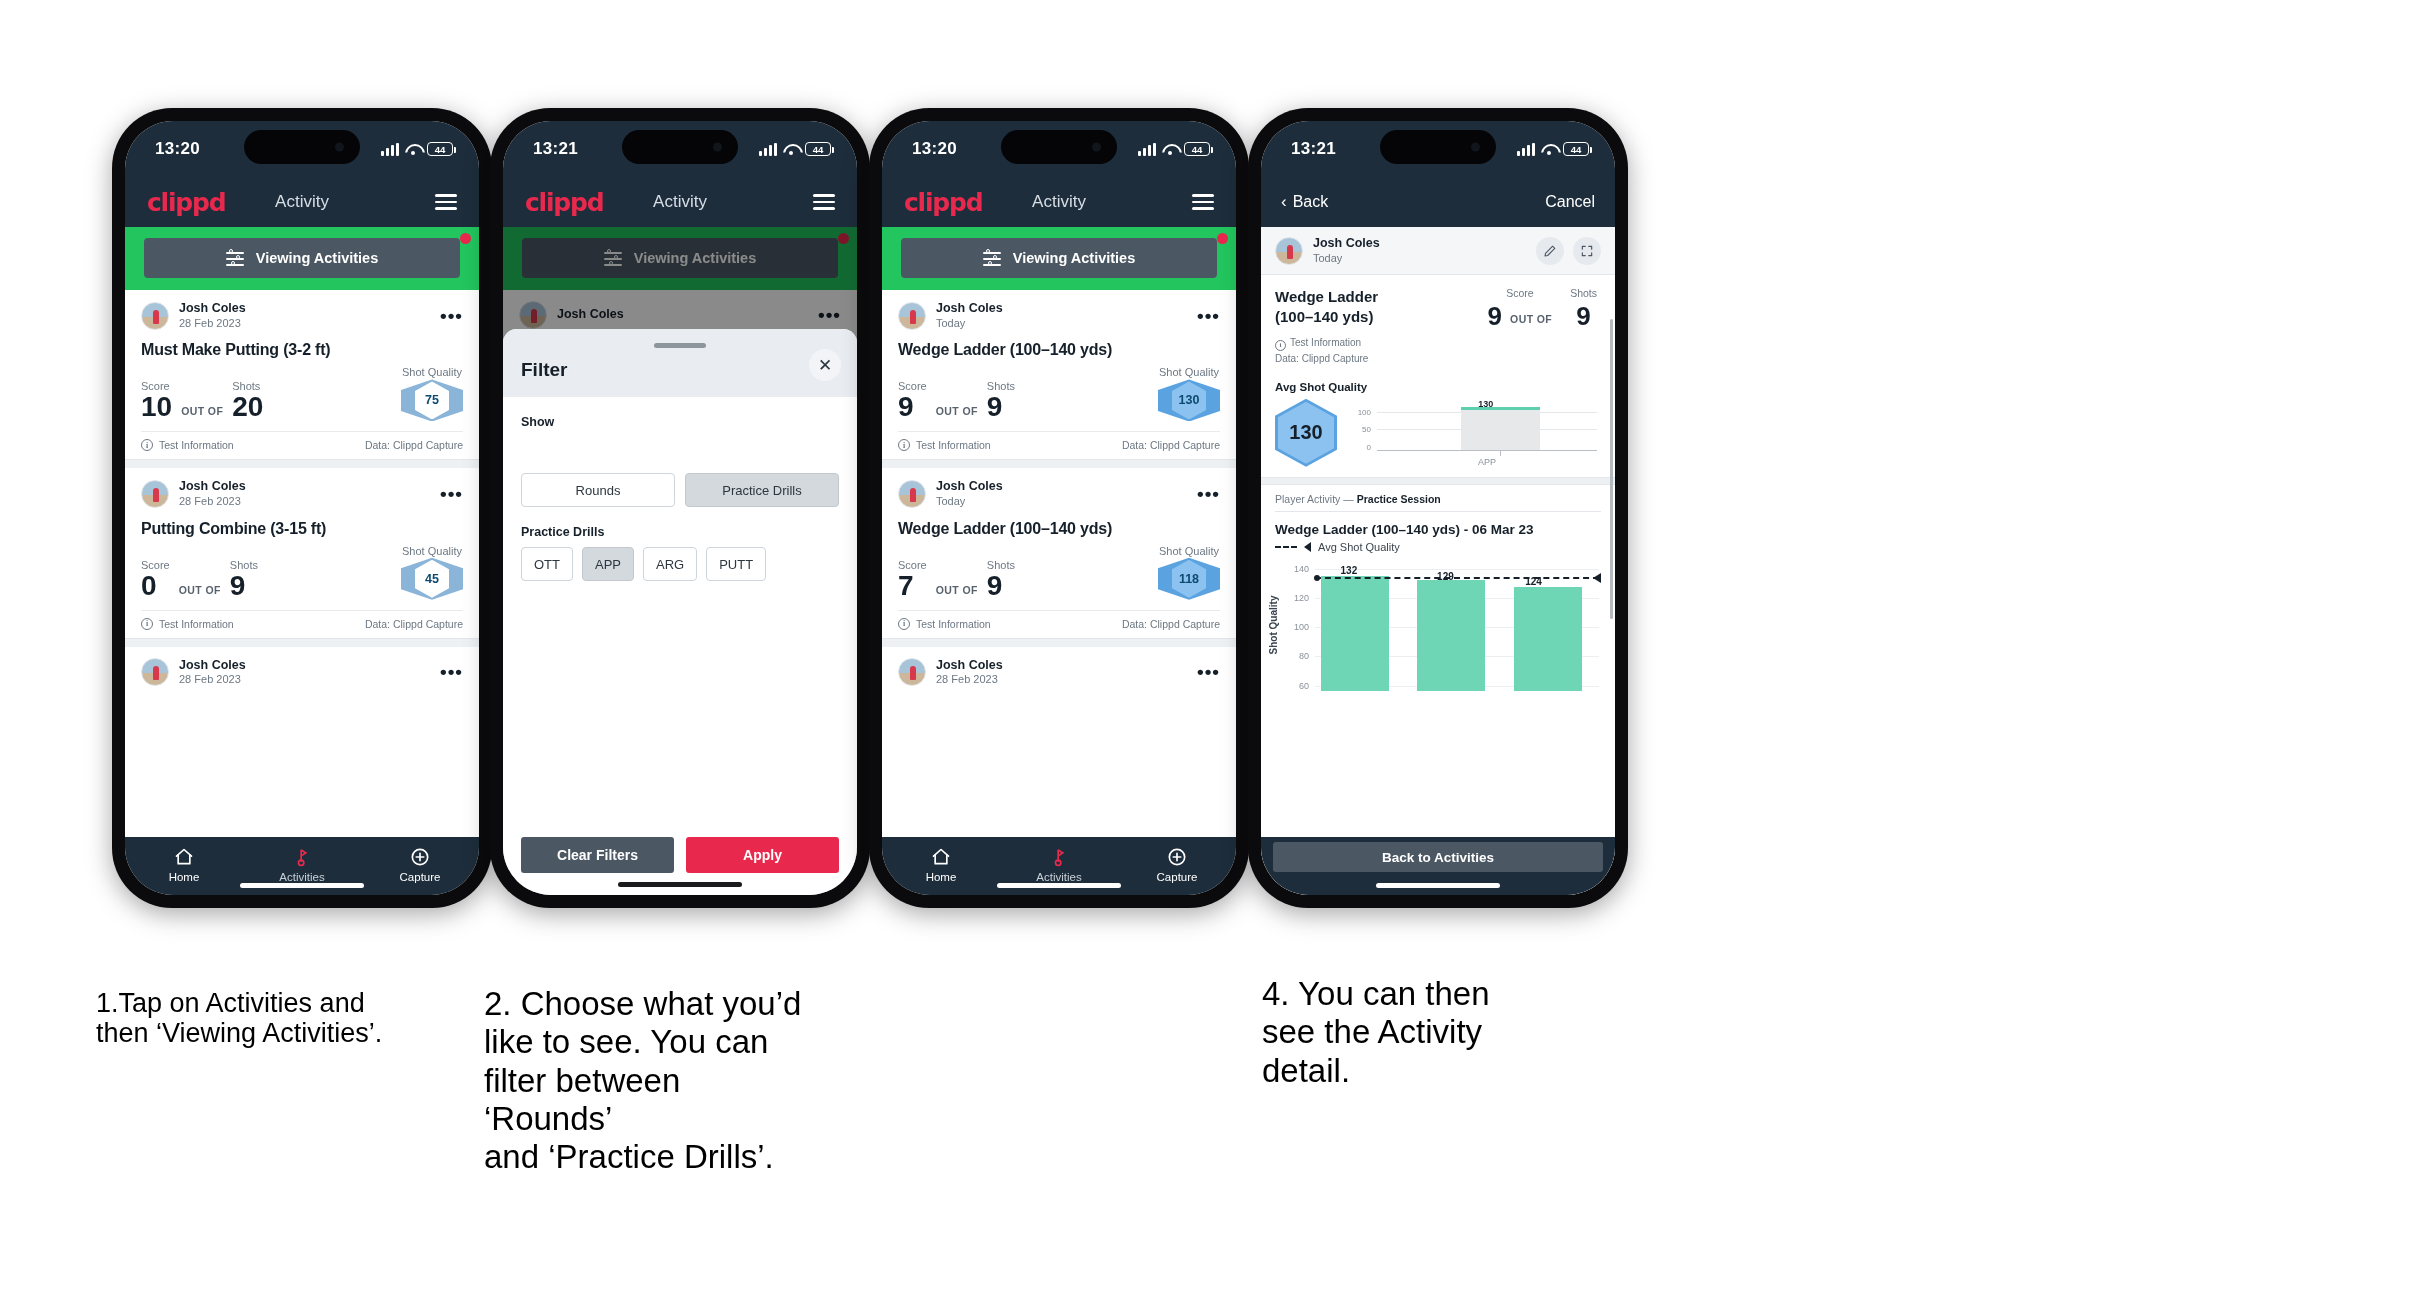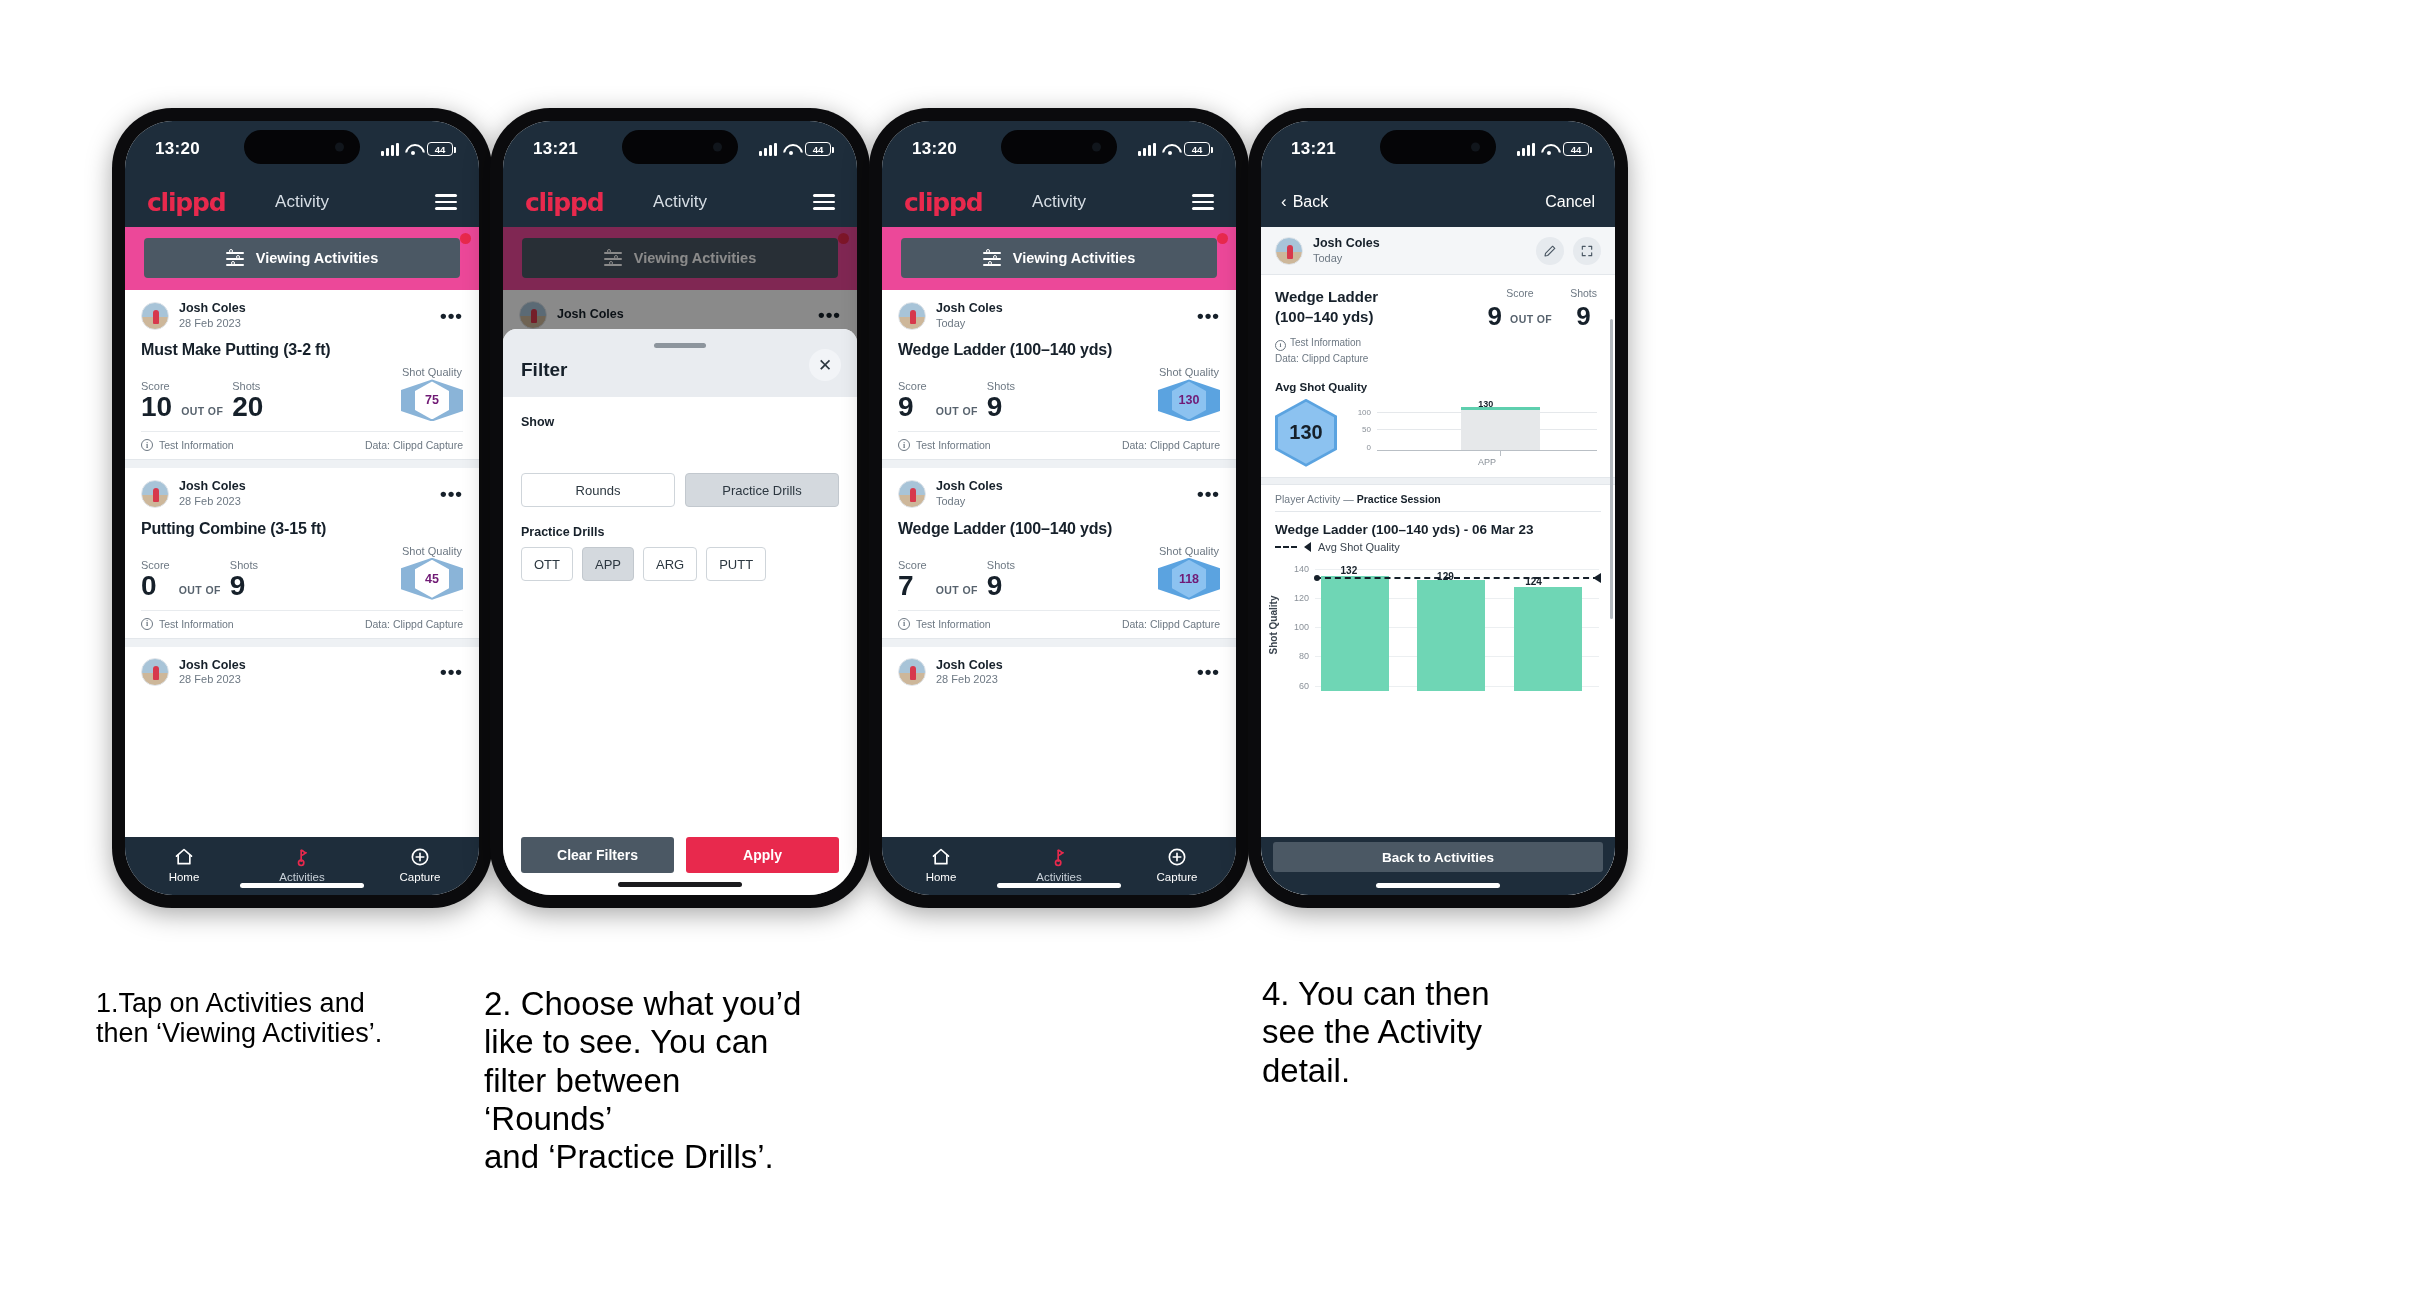--- a/index.html
+++ b/index.html
@@ -85,21 +85,21 @@
   
   .backbar {
     height: 50px; flex:0 0 50px; background:#1e2d3b;
     display:flex; align-items:center; padding: 0 20px; color:#fff;
   }
   .backbar .bk { font-size:16px; display:flex; align-items:center; gap:6px;}
   .backbar .chev { font-size: 17px; }
   .backbar .cancel { margin-left:auto; font-size:16px; }
 
   
-  .filterbar-wrap { background:#ec4899; padding: 11px 19px 12px; position: relative; }
+  .filterbar-wrap { background:#22c55e; padding: 11px 19px 12px; position: relative; }
   .filterbar {
     height: 40px; background: #4b5864; border-radius: 4px;
     display:flex; align-items:center; justify-content:center; gap:12px;
     color:#fff; font-size:14.5px; font-weight:bold;
   }
   .sliders { width:18px;height:16px;position:relative;display:inline-block; }
   .sliders i{position:absolute;height:2px;background:#fff;border-radius:2px;left:0;right:0;}
   .sliders i:nth-child(1){top:2px;}
   .sliders i:nth-child(2){top:8px;}
   .sliders i:nth-child(3){top:14px;}
@@ -130,21 +130,21 @@
   .card-title { font-size: 16px; font-weight:bold; color:#16202a; margin: 11px 0 2px; letter-spacing:-.2px;}
   .stats { display:flex; align-items:flex-end; padding: 5px 0 10px; }
   .st-col { }
   .st-lab { font-size:11px; color:#6d7883; margin-bottom:1px; }
   .st-val { font-size:28px; font-weight:bold; color:#16202a; line-height:1; }
   .outof { font-size:10.5px; color:#57626d; font-weight:bold; letter-spacing:.4px; padding-bottom:4px; }
   .st-score { display:flex; align-items:flex-end; gap:9px; }
   .sq-wrap { margin-left:auto; text-align:center; }
   .hexagon {
     width:62px;height:42px;display:flex;align-items:center;justify-content:center;
-    font-size:12.5px;font-weight:bold;color:#701a75;
+    font-size:12.5px;font-weight:bold;color:#0c4a6e;
     clip-path: polygon(50% 0%, 100% 25%, 100% 75%, 50% 100%, 0% 75%, 0% 25%);
   }
   .hex-outline { background:#8ab4d8; }
   .hex-outline > span{
     width:34px;height:38px;background:#fff;display:flex;align-items:center;justify-content:center;
     clip-path: polygon(50% 0%, 100% 25%, 100% 75%, 50% 100%, 0% 75%, 0% 25%);
   }
   .hex-fill { background:#5ba3e0; }
   .hex-fill > span{
     width:34px;height:38px;background:#8cc2f0;display:flex;align-items:center;justify-content:center;

